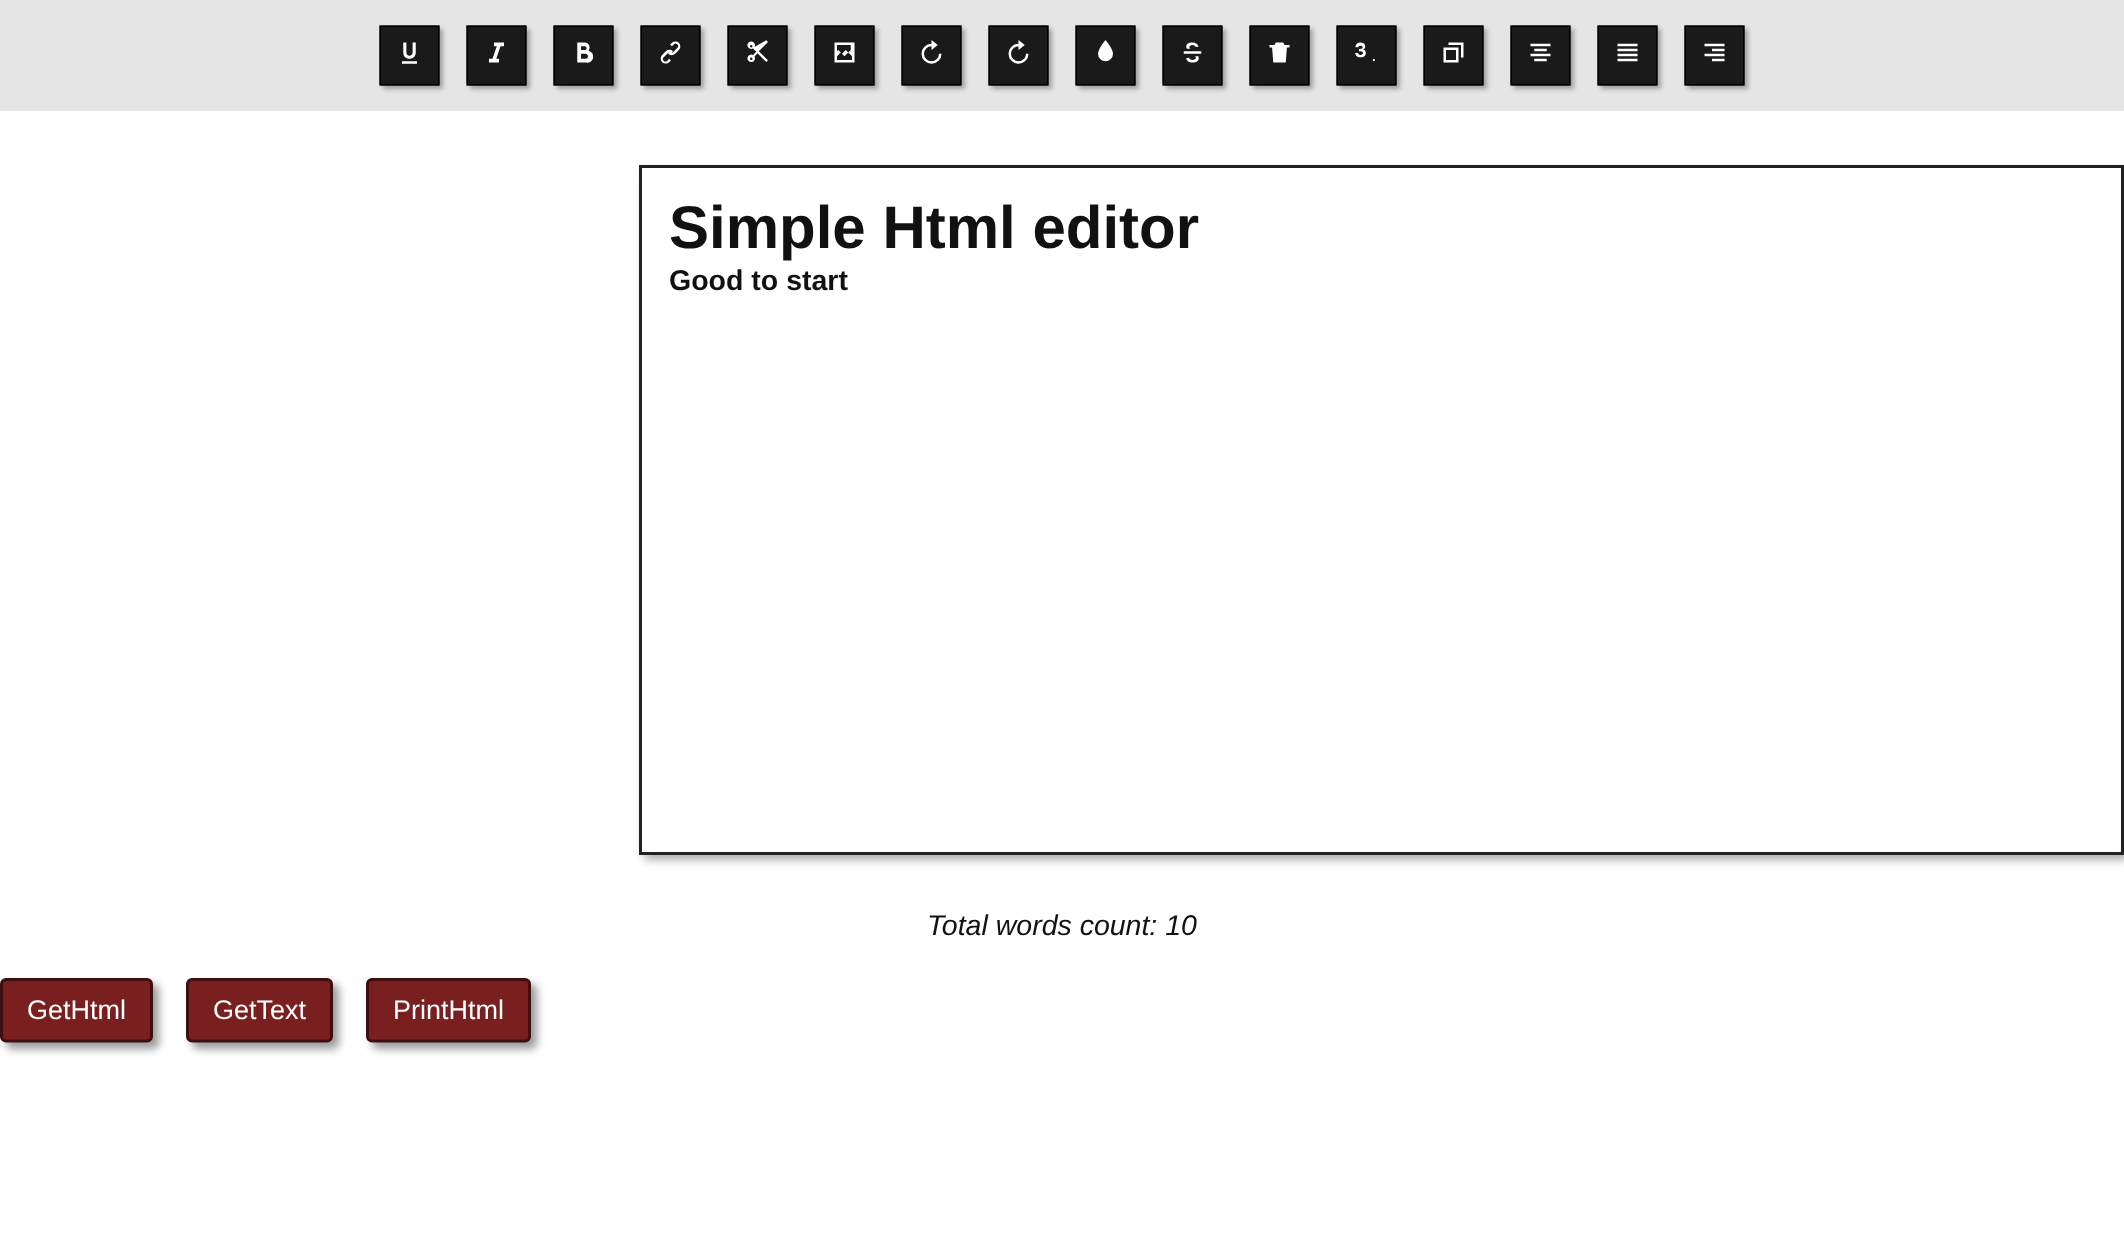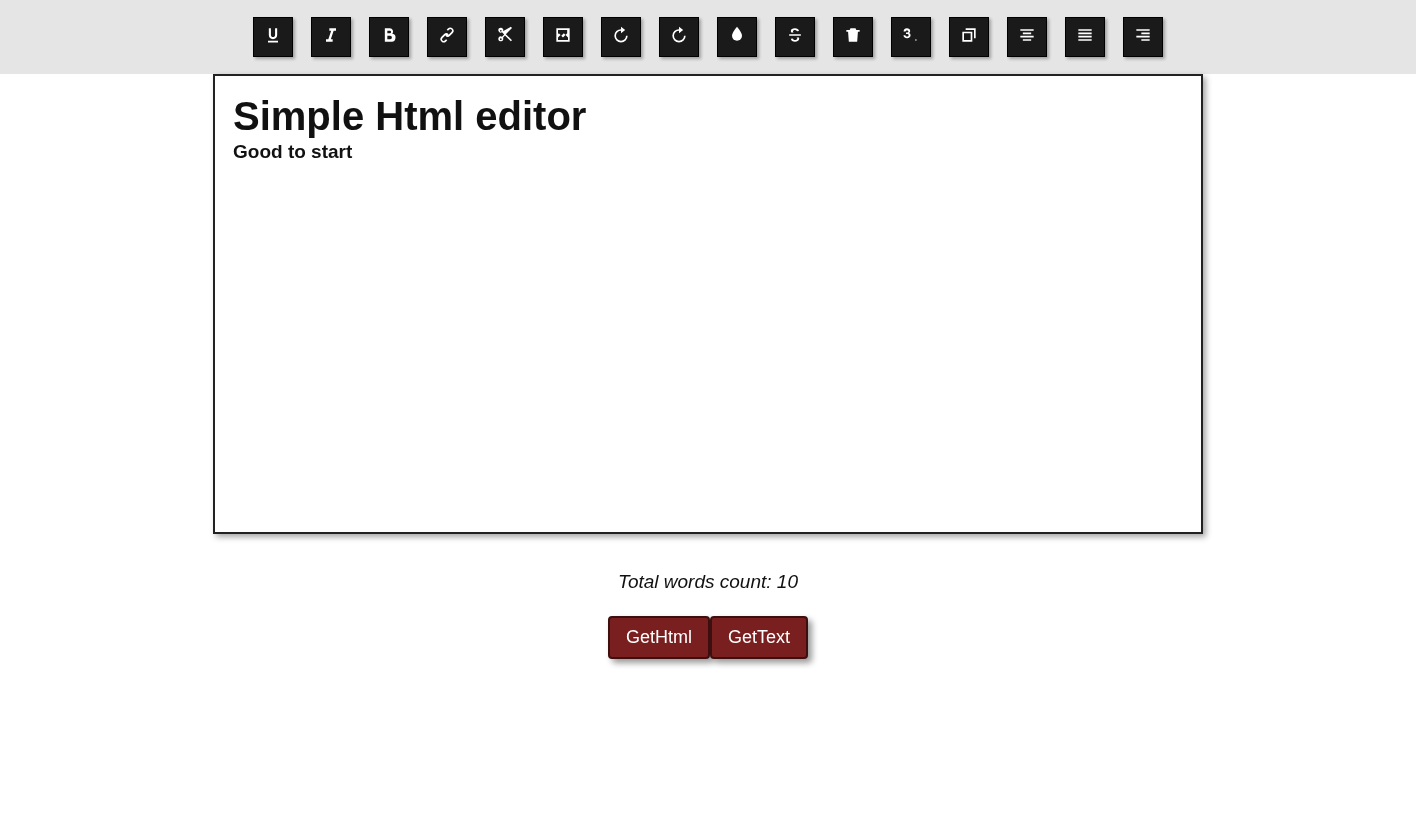--- a/index.html
+++ b/index.html
@@ -32,21 +32,22 @@
       color: #fff;
       box-shadow: 2px 2px 3px rgba(0,0,0,0.3);
     }
     .toolbar-btn svg {
       width: 20px;
       height: 20px;
       fill: #fff;
     }
     .editor-wrap {
       display: flex;
-      justify-content: center;
+      justify-content: flex-end;
+      margin-top: 36px;
     }
     .editor {
       width: 990px;
       height: 460px;
       border: 2px solid #222;
       box-shadow: 3px 3px 6px rgba(0,0,0,0.35);
       background: #fff;
       padding: 18px 18px;
       overflow: auto;
     }
@@ -67,21 +68,22 @@
       text-align: center;
       margin-top: 36px;
       font-family: 'Trebuchet MS', Verdana, sans-serif;
       font-size: 19px;
       color: #111;
       line-height: 1.25;
       font-style: italic;
     }
     .actions {
       display: flex;
-      justify-content: center;
+      justify-content: flex-start;
+      gap: 22px;
       margin-top: 22px;
     }
     .action-btn {
       background: #7a1f1f;
       color: #fff;
       border: 2px solid #3e0f0f;
       border-radius: 4px;
       padding: 9px 16px;
       font-size: 18px;
       font-family: 'Trebuchet MS', Verdana, sans-serif;
@@ -216,13 +218,14 @@
 
 <div class="stats">
   <div>
     <span>Total words count: </span><span>10</span>
   </div>
 </div>
 
 <div class="actions">
   <button class="action-btn">GetHtml</button>
   <button class="action-btn">GetText</button>
+  <button class="action-btn">PrintHtml</button>
 </div>
 
 </body></html>

